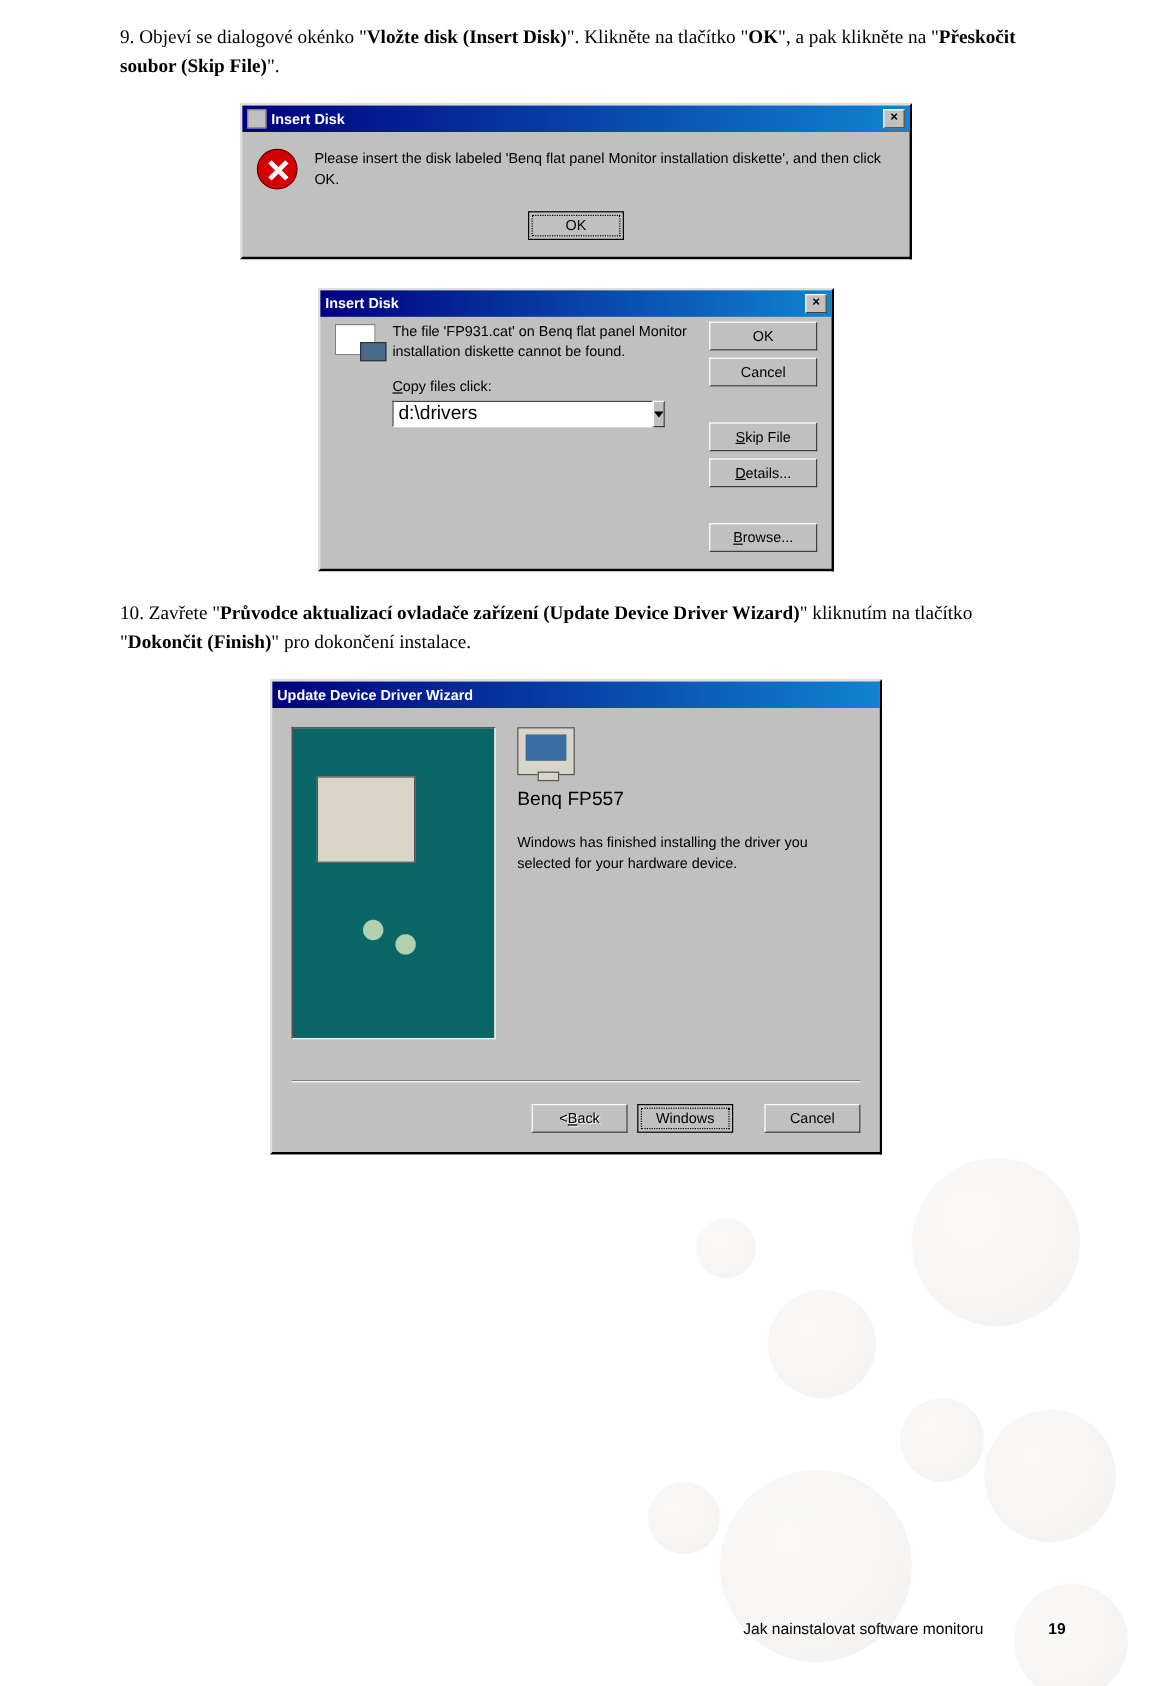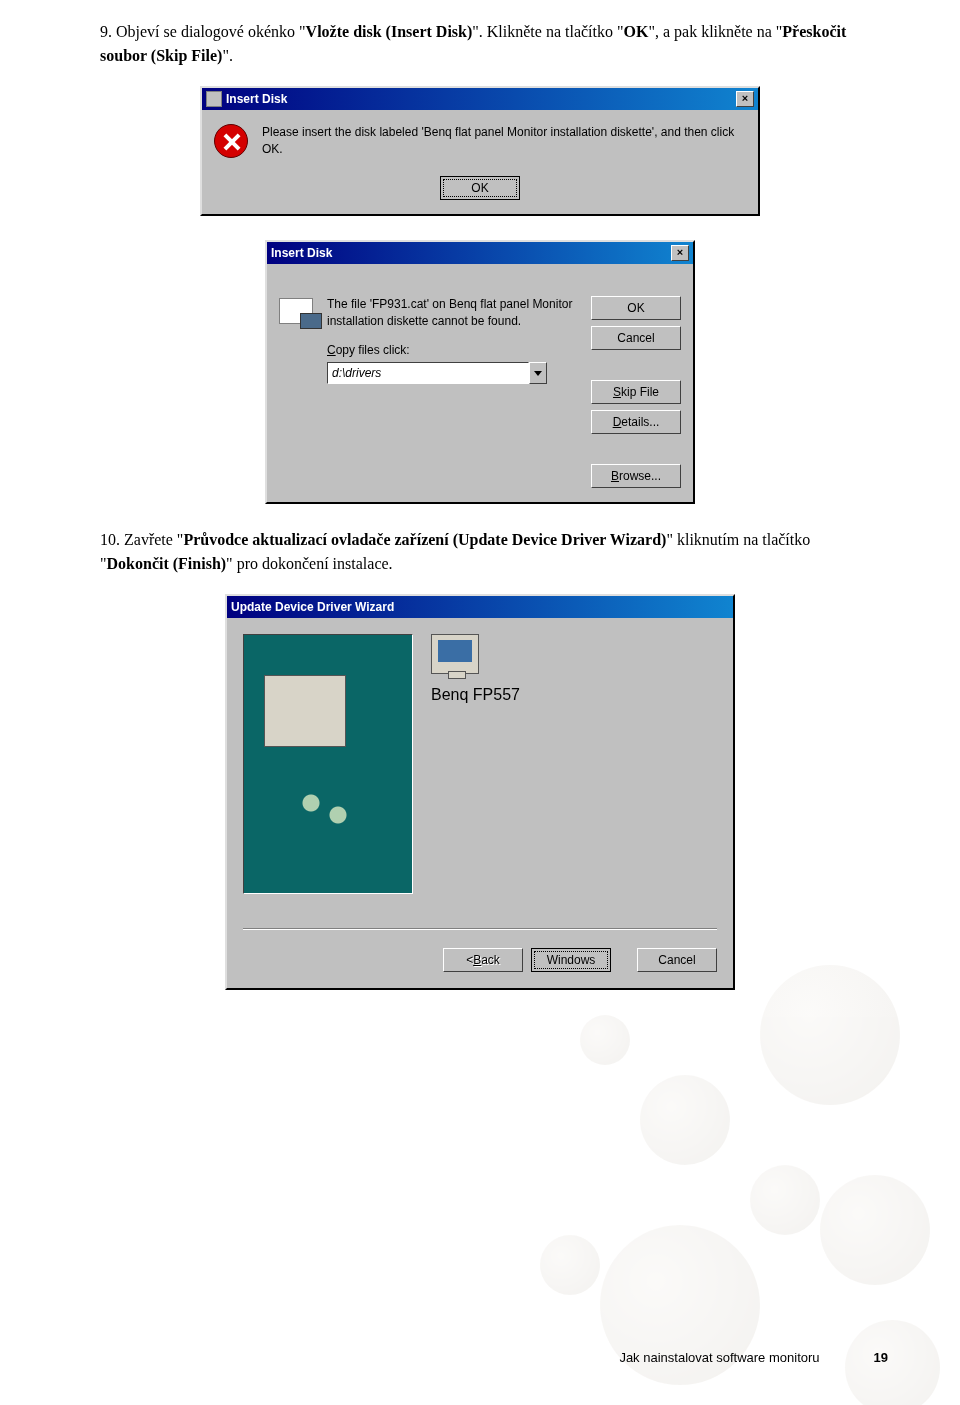--- a/index.html
+++ b/index.html
@@ -89,21 +89,21 @@
     font-size:12px;
     text-align:center;
     display:inline-flex;
     align-items:center;
     justify-content:center;
   }
   .btn.focus { border:1px solid #000; outline:1px dotted #000; outline-offset:-4px;}
   .btn-row { display:flex; justify-content:center; padding: 4px 0 14px; }
   .btn-col { display:flex; flex-direction:column; gap:6px; align-items:stretch; width:90px; }
   .btn-underline { text-decoration: underline; text-decoration-thickness:1px; }
-  .dlg2-body { padding: 32px 12px 14px 12px; display:flex; gap:14px; }
+  .dlg2-body { padding: 4px 12px 14px 12px; display:flex; gap:14px; }
   .floppy-icon {
     width:34px; height:26px;
     background:#fff;
     border:1px solid #808080;
     position:relative;
     flex-shrink:0;
     margin-top:2px;
   }
   .floppy-icon::after {
     content:"";
@@ -118,24 +118,23 @@
   .combo {
     display:flex;
     width: 220px;
   }
   .combo input {
     flex:1;
     border:1px solid;
     border-color:#404040 #fff #fff #404040;
     background:#fff;
     height:22px;
-    font-size:12px;
+    font-size:16px;
     padding:2px 4px;
     font-family: Tahoma, Arial, sans-serif;
-    font-style: italic;
   }
   .combo .drop {
     width:18px; height:22px;
     background:#c0c0c0;
     border:1px solid;
     border-color:#fff #404040 #404040 #fff;
     display:flex; align-items:center; justify-content:center;
   }
   .combo .drop::after{
     content:"";
@@ -308,20 +307,21 @@
     <div class="dialog wizard">
       <div class="titlebar">
         <span>Update Device Driver Wizard</span>
       </div>
       <div class="wizard-body">
         <div class="wizard-top">
           <div class="wizard-img"></div>
           <div class="wizard-right">
             <div class="monitor-icon"></div>
             <div class="wiz-label">Benq FP557</div>
+            <div class="wiz-text">Windows has finished installing the driver you selected for your hardware device.</div>
           </div>
         </div>
         <hr class="hr">
         <div class="wiz-buttons">
           <div class="btn disabled">&lt; <span class="btn-underline">B</span>ack</div>
           <div class="btn focus">
               <span>Windows</span>
             </div>
           <div style="width:10px;"></div>
           <div class="btn">

